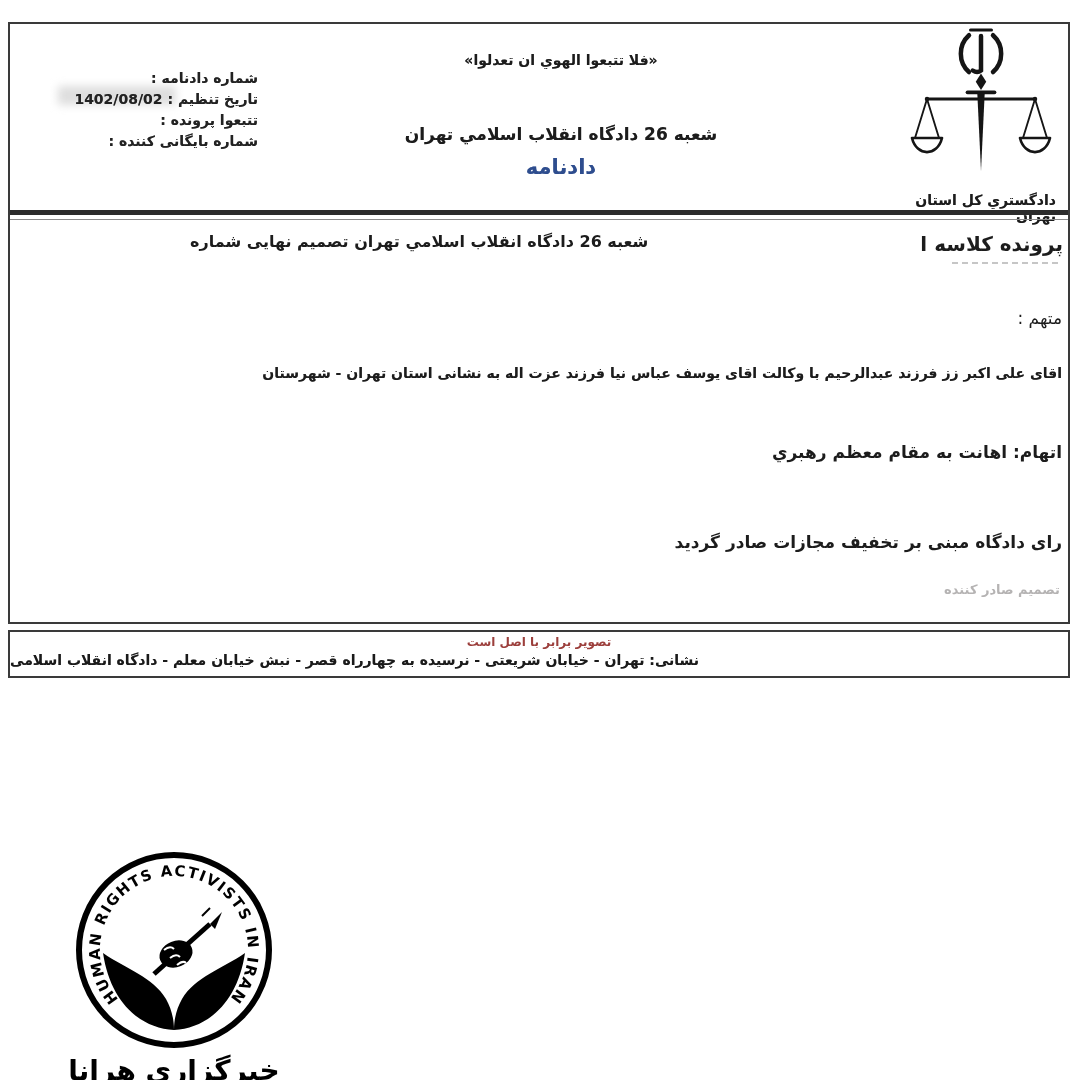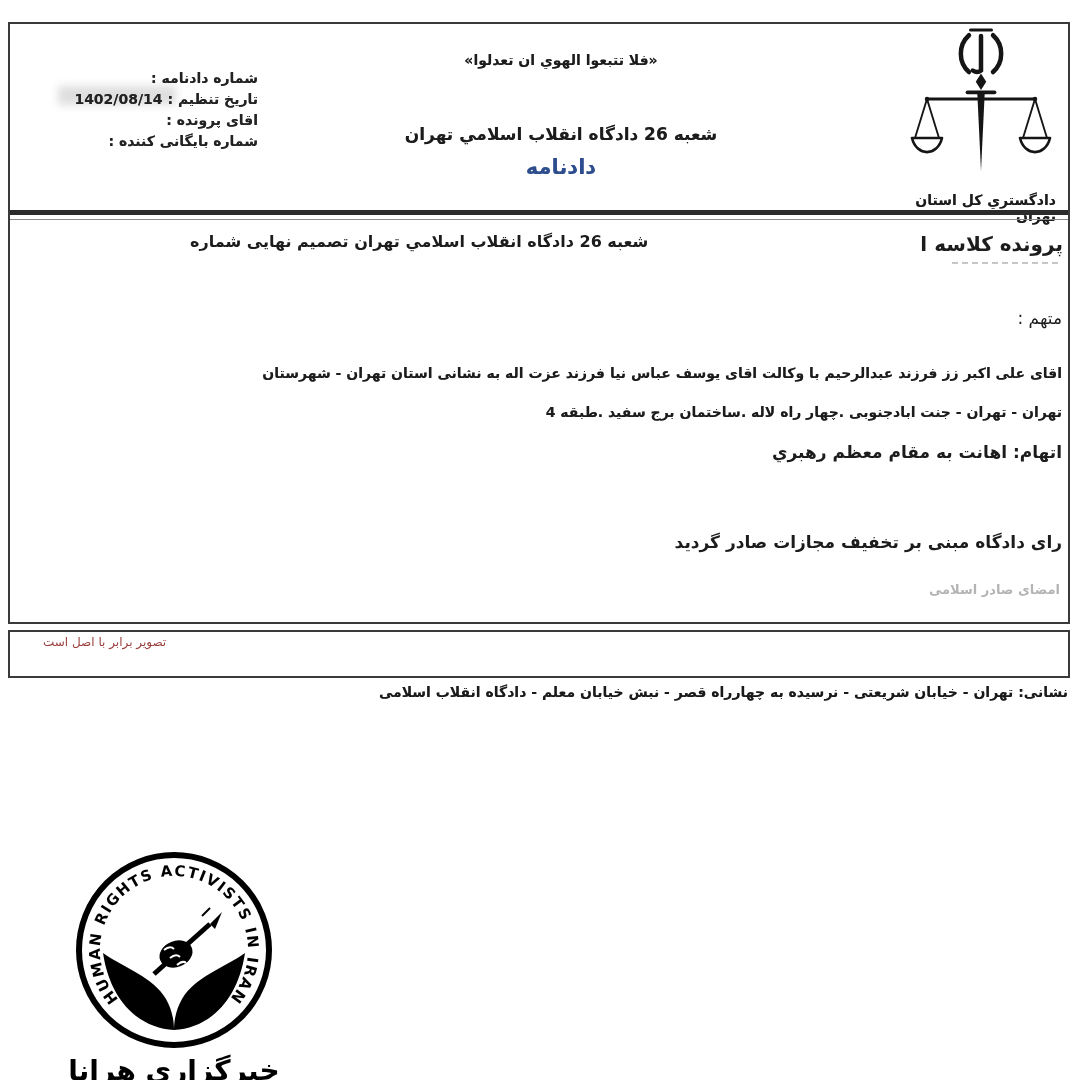--- a/index.html
+++ b/index.html
@@ -31,41 +31,41 @@
   .case-center{left:180px;top:208px;width:560px;text-align:left;direction:rtl;
                font-size:16px;font-weight:bold;}
   .defendant-label{right:6px;top:284px;direction:rtl;font-size:17px;font-weight:normal;}
   .para{right:6px;left:12px;top:330px;direction:rtl;text-align:right;font-size:14px;
         font-weight:bold;line-height:39px;text-shadow:0 0 0.5px rgba(0,0,0,.4);}
   .charge{right:6px;top:418px;direction:rtl;font-size:17px;font-weight:bold;}
   .ruling{right:6px;top:508px;direction:rtl;font-size:17px;font-weight:bold;}
   .sig{right:8px;top:558px;direction:rtl;font-size:13px;font-weight:bold;}
   
   #footer-box{left:8px;top:630px;width:1058px;height:44px;border:2px solid #3a3a3a;background:#fff;}
-  .certified{left:0;right:0;top:3px;text-align:left;direction:rtl;font-size:12px;font-weight:normal;padding-left:33px;}
-  .address{left:0;right:0;top:20px;text-align:right;direction:rtl;font-size:14px;font-weight:bold;
-           color:#1a1a1a;text-shadow:0 0 0.5px rgba(0,0,0,.4);margin-top:32px;}
+  .certified{left:0;right:0;top:3px;text-align:center;direction:rtl;font-size:12px;font-weight:bold;}
+  .address{left:0;right:0;top:20px;text-align:left;direction:rtl;font-size:14px;font-weight:bold;
+           color:#1a1a1a;text-shadow:0 0 0.5px rgba(0,0,0,.4);}
   
   #hrana{left:66px;top:850px;width:216px;text-align:center;}
   .hrana-caption{direction:rtl;font-size:28px;font-weight:bold;color:#000;margin-top:0px;
                  font-family:"DejaVu Sans",sans-serif;}
   svg text{font-family:"DejaVu Sans",sans-serif;}
 </style>
 </head>
 <body>
 
 <div id="page">
 
   <div id="doc-box" class="abs">
 
     <div class="abs blur-date"></div>
     <div class="abs meta-block">
       <div>شماره دادنامه :</div>
-      <div>تاریخ تنظیم : 1402/08/14</div>
-      <div>اقای پرونده :</div>
+      <div>تاریخ تنظیم : 1402/08/02</div>
+      <div>تتبعوا پرونده :</div>
       <div>شماره بایگانی کننده :</div>
     </div>
 
     <div class="abs quran">«فلا تتبعوا الهوي ان تعدلوا»</div>
     <div class="abs branch">شعبه 26 دادگاه انقلاب اسلامي تهران</div>
     <div class="abs doctype" style="color: rgb(46, 77, 142);">دادنامه</div>
 
     <div class="abs emblem-block">
       <svg width="150" height="168" viewBox="0 0 200 224">
 
@@ -99,26 +99,25 @@
     <div class="abs header-sep2"></div>
 
     <div class="abs case-label">پرونده کلاسه ا</div>
     <div class="abs case-redact"></div>
     <div class="abs case-center">شعبه 26 دادگاه انقلاب اسلامي تهران تصمیم نهایی شماره</div>
 
     <div class="abs defendant-label">متهم :</div>
 
     <div class="abs para">
       <div>اقای علی اکبر زز فرزند عبدالرحیم با وکالت اقای یوسف عباس نیا فرزند عزت اله به نشانی استان تهران - شهرستان</div>
-      <div>تهران - تهران - جنت ابادجنوبی .چهار راه لاله .ساختمان برج سفید .طبقه 4</div>
     </div>
 
     <div class="abs ruling">رای دادگاه مبنی بر تخفیف مجازات صادر گردید</div>
     <div class="abs charge">اتهام: اهانت به مقام معظم رهبري</div>
-    <div class="abs sig" style="color: rgb(181, 179, 179);">امضای صادر اسلامی</div>
+    <div class="abs sig" style="color: rgb(181, 179, 179);">تصمیم صادر کننده</div>
   </div>
 
   <div id="footer-box" class="abs">
     <div class="abs certified" style="color: rgb(156, 63, 60);">تصویر برابر با اصل است</div>
     <div class="abs address">نشانی: تهران - خیابان شریعتی - نرسیده به چهارراه قصر - نبش خیابان معلم - دادگاه انقلاب اسلامی</div>
   </div>
 
   <div id="hrana" class="abs">
     <svg width="200" height="200" viewBox="0 0 200 200">
       <circle cx="100" cy="100" r="95" fill="#ffffff" stroke="#000" stroke-width="6"></circle>

